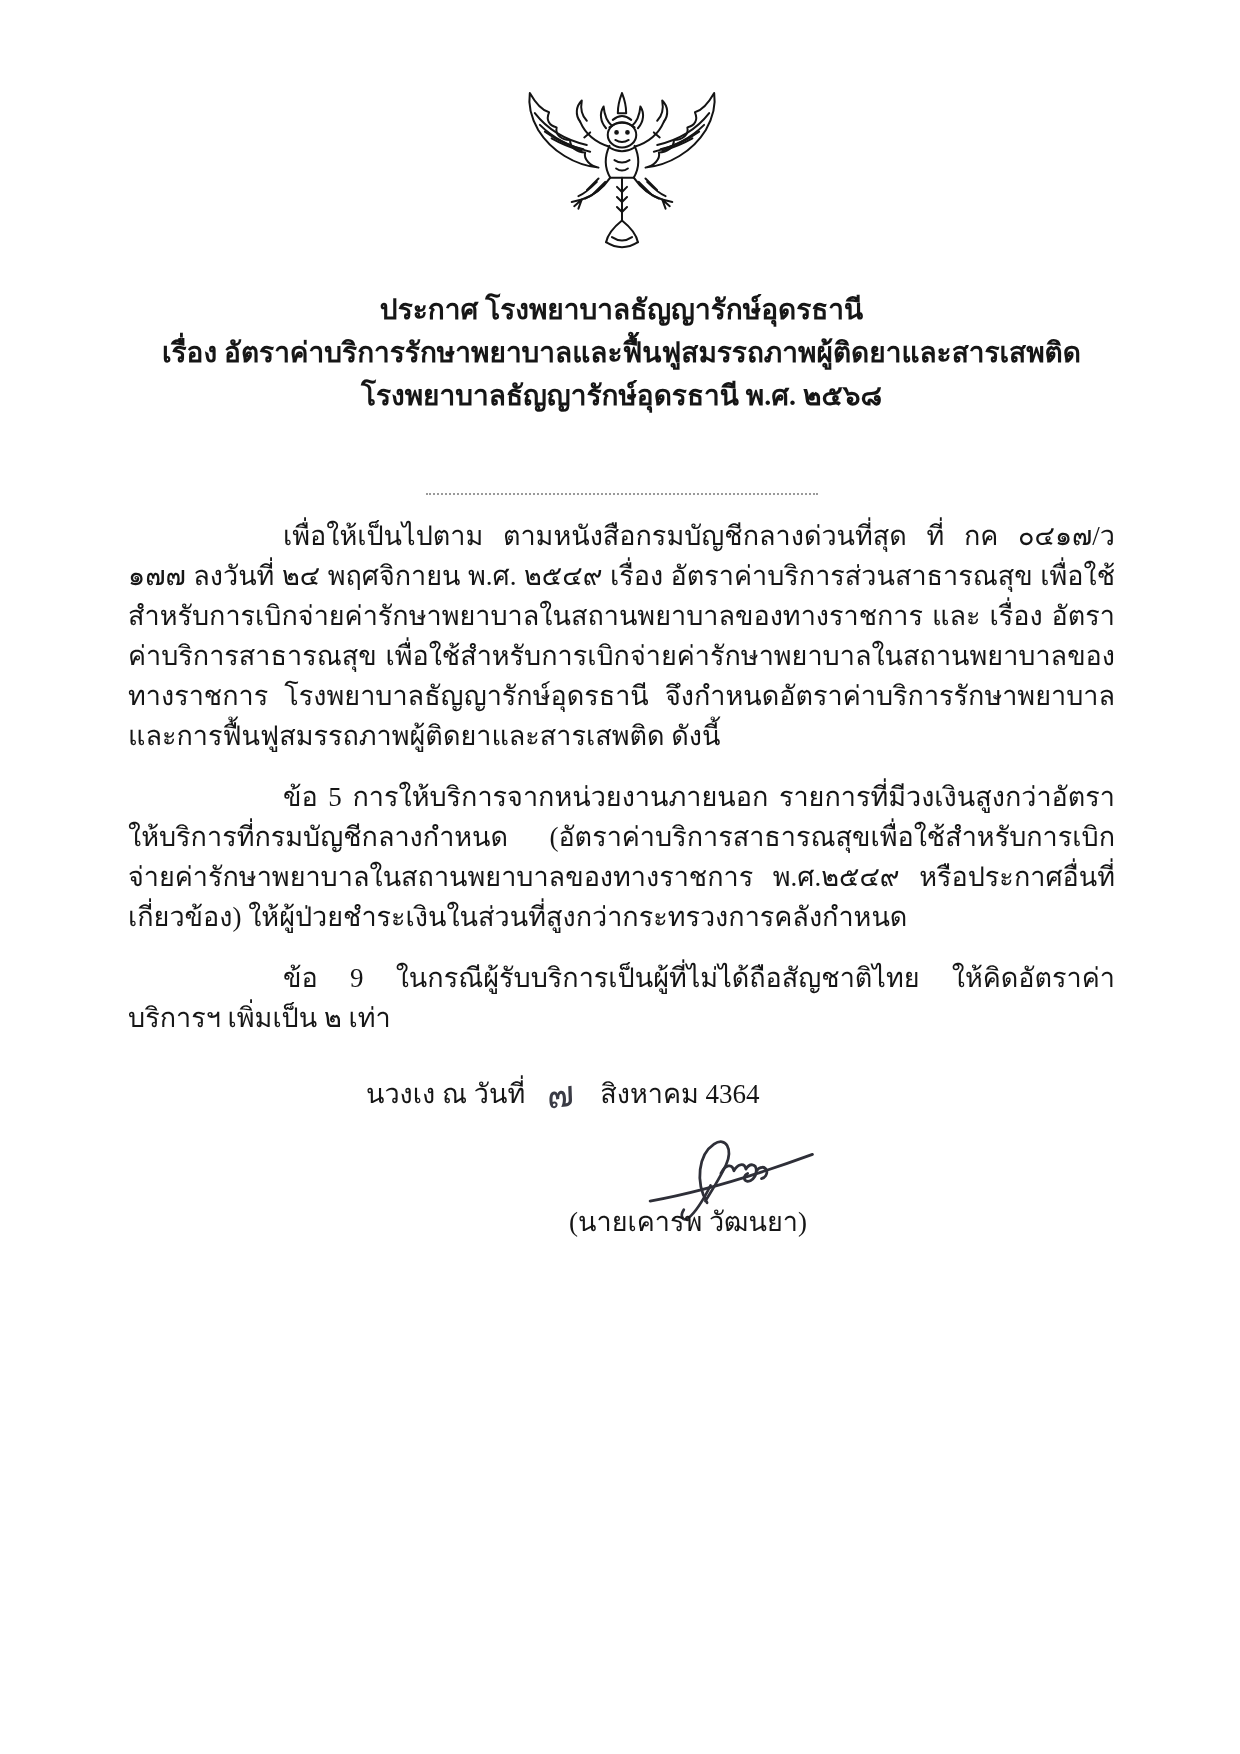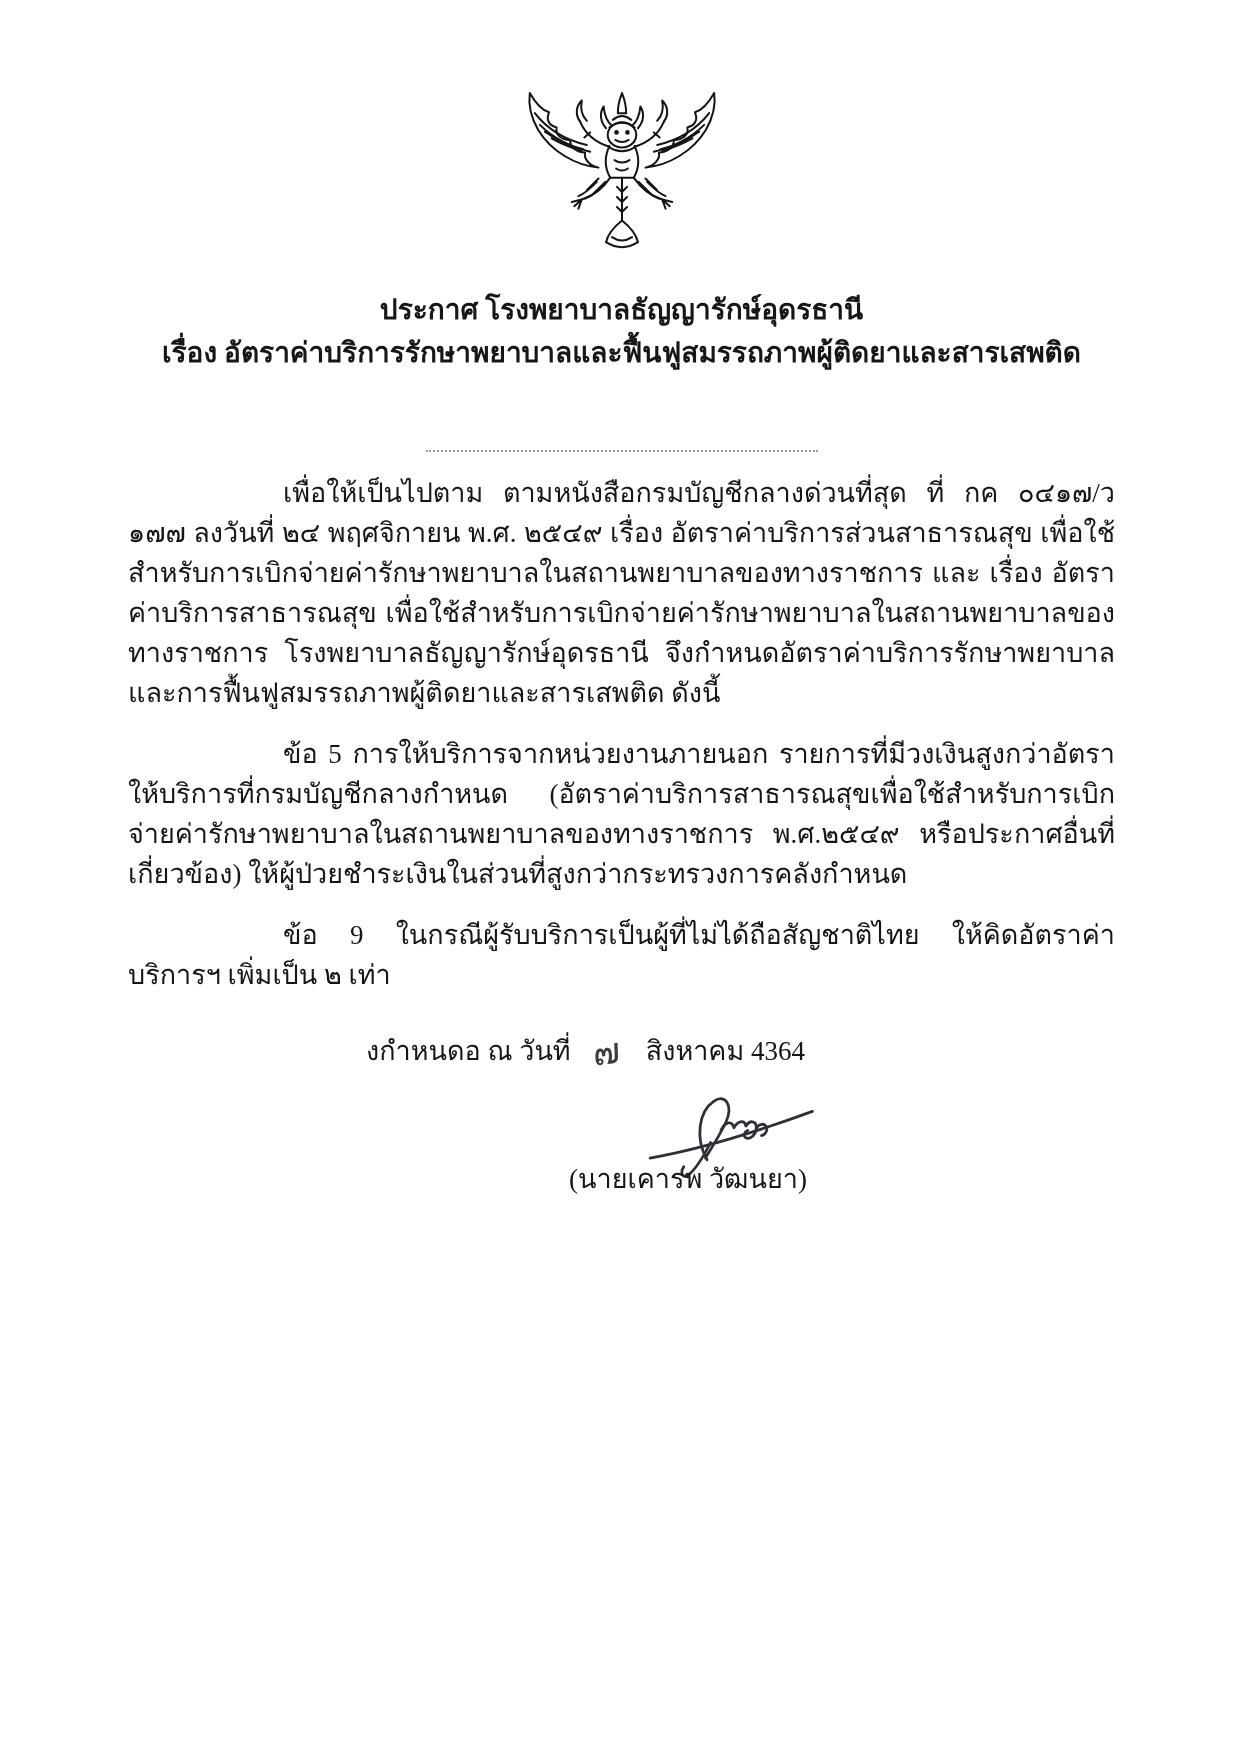--- a/index.html
+++ b/index.html
@@ -138,32 +138,33 @@
       <path d="M150,158 C140,166 133,174 131,184"></path>
       <path d="M150,158 C160,166 167,174 169,184"></path>
       <path d="M131,184 Q150,196 169,184"></path>
       <path d="M138,178 Q150,186 162,178"></path>
     </svg>
   </div>
 
   <div class="title-block">
     <div>ประกาศ โรงพยาบาลธัญญารักษ์อุดรธานี</div>
     <div>เรื่อง  อัตราค่าบริการรักษาพยาบาลและฟื้นฟูสมรรถภาพผู้ติดยาและสารเสพติด</div>
+    <div>โรงพยาบาลธัญญารักษ์อุดรธานี  พ.ศ. ๒๕๖๘</div>
   </div>
 
   <hr class="separator">
 
   <div class="body-text">
       <p>เพื่อให้เป็นไปตาม ตามหนังสือกรมบัญชีกลางด่วนที่สุด ที่ กค ๐๔๑๗/ว ๑๗๗ ลงวันที่ ๒๔ พฤศจิกายน พ.ศ. ๒๕๔๙ เรื่อง อัตราค่าบริการส่วนสาธารณสุข เพื่อใช้สำหรับการเบิกจ่ายค่ารักษาพยาบาลในสถานพยาบาลของทางราชการ และ เรื่อง อัตราค่าบริการสาธารณสุข เพื่อใช้สำหรับการเบิกจ่ายค่ารักษาพยาบาลในสถานพยาบาลของทางราชการ  โรงพยาบาลธัญญารักษ์อุดรธานี  จึงกำหนดอัตราค่าบริการรักษาพยาบาลและการฟื้นฟูสมรรถภาพผู้ติดยาและสารเสพติด  ดังนี้</p>
       <p>ข้อ 5 การให้บริการจากหน่วยงานภายนอก รายการที่มีวงเงินสูงกว่าอัตราให้บริการที่กรมบัญชีกลางกำหนด (อัตราค่าบริการสาธารณสุขเพื่อใช้สำหรับการเบิกจ่ายค่ารักษาพยาบาลในสถานพยาบาลของทางราชการ พ.ศ.๒๕๔๙ หรือประกาศอื่นที่เกี่ยวข้อง) ให้ผู้ป่วยชำระเงินในส่วนที่สูงกว่ากระทรวงการคลังกำหนด</p>
       <p>ข้อ 9 ในกรณีผู้รับบริการเป็นผู้ที่ไม่ได้ถือสัญชาติไทย ให้คิดอัตราค่าบริการฯ เพิ่มเป็น ๒ เท่า</p>
     </div>
 
   <div class="issued-line">
-    <span>งกำหนดอ ณ  วันที่</span><span class="hand-day">๗</span><span>สิงหาคม 4364</span>
+    <span>นวงเง ณ  วันที่</span><span class="hand-day">๗</span><span>สิงหาคม 4364</span>
   </div>
 
   <div class="sign-area">
     <svg class="signature-svg" width="190" height="104" viewBox="0 0 220 110" fill="none" stroke="#2e2f38" stroke-width="3.2" stroke-linecap="round" stroke-linejoin="round">
 
       <path d="M14,84 C60,76 120,60 202,30"></path>
 
       <path d="M80,86 C66,62 70,30 88,18 C102,9 110,24 102,42 C96,55 88,68 78,84"></path>
 
       <path d="M84,66 C76,82 68,96 58,104 C52,108 48,102 53,94"></path>

